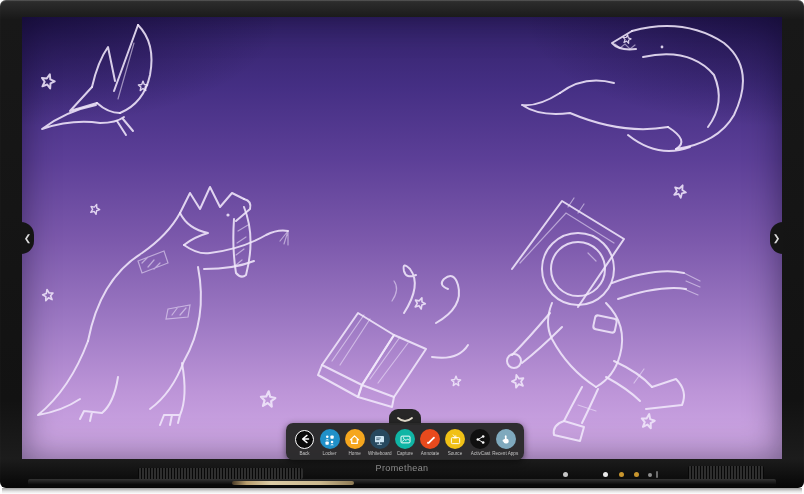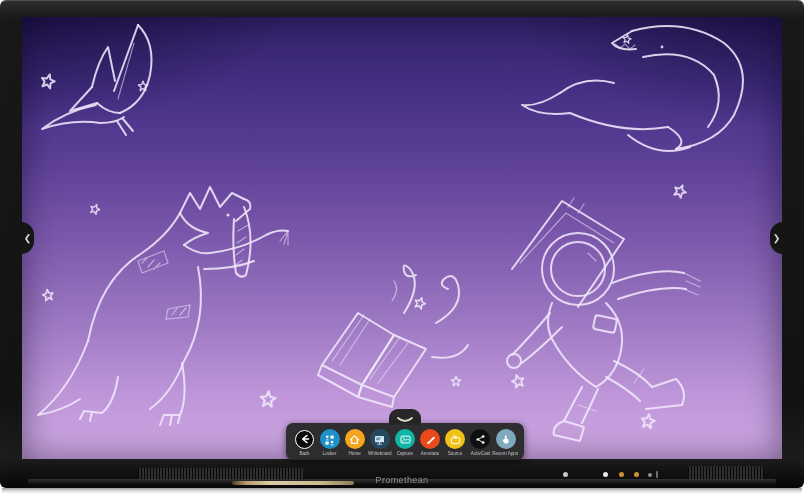--- a/index.html
+++ b/index.html
@@ -33,21 +33,21 @@
           border-radius:9px 9px 0 0;display:flex;align-items:flex-end;justify-content:center;z-index:6;cursor:pointer;}
   .taskbar{position:absolute;left:286px;top:423px;width:238px;height:37px;z-index:7;
            background:rgba(41,41,41,.97);border-radius:7px;box-shadow:0 2px 7px rgba(0,0,0,.55);
            display:flex;align-items:center;justify-content:space-between;padding:2px 6px 0 6px;box-sizing:border-box;}
   .tb-item{display:flex;flex-direction:column;align-items:center;width:25px;cursor:pointer;}
   .tb-icon{width:20px;height:20px;border-radius:50%;display:flex;align-items:center;justify-content:center;flex:none;}
   .tb-icon.back{width:19px;height:19px;border:1.5px solid #fff;box-sizing:border-box;}
   .tb-label{font-size:5px;line-height:6px;color:#c3c3c3;margin-top:1px;white-space:nowrap;transform:scale(.92);}
   
   .logo{position:absolute;left:0;top:463px;width:804px;text-align:center;font-size:9px;
-        color:#909090;letter-spacing:.4px;z-index:4;margin-top:12px;}
+        color:#909090;letter-spacing:.4px;z-index:4;}
   .grille{position:absolute;background:repeating-linear-gradient(90deg,#070707 0 1px,#2e2e2e 1px 3px);
           border-radius:2px;}
   .grille.left{left:138px;top:468px;width:165px;height:11px;}
   .grille.right{left:688px;top:466px;width:76px;height:14px;}
   .led{position:absolute;border-radius:50%;}
   .tray{position:absolute;left:28px;top:479px;width:748px;height:8px;border-radius:2px;
         background:linear-gradient(180deg,#343434,#0a0a0a 70%);}
   .stylus{position:absolute;left:232px;top:481px;width:122px;height:4px;border-radius:2px;
         background:linear-gradient(90deg,#4a3c28,#b99e6e 12%,#dccca6 32%,#cbb88e 72%,#8f7b55);}
 </style>

